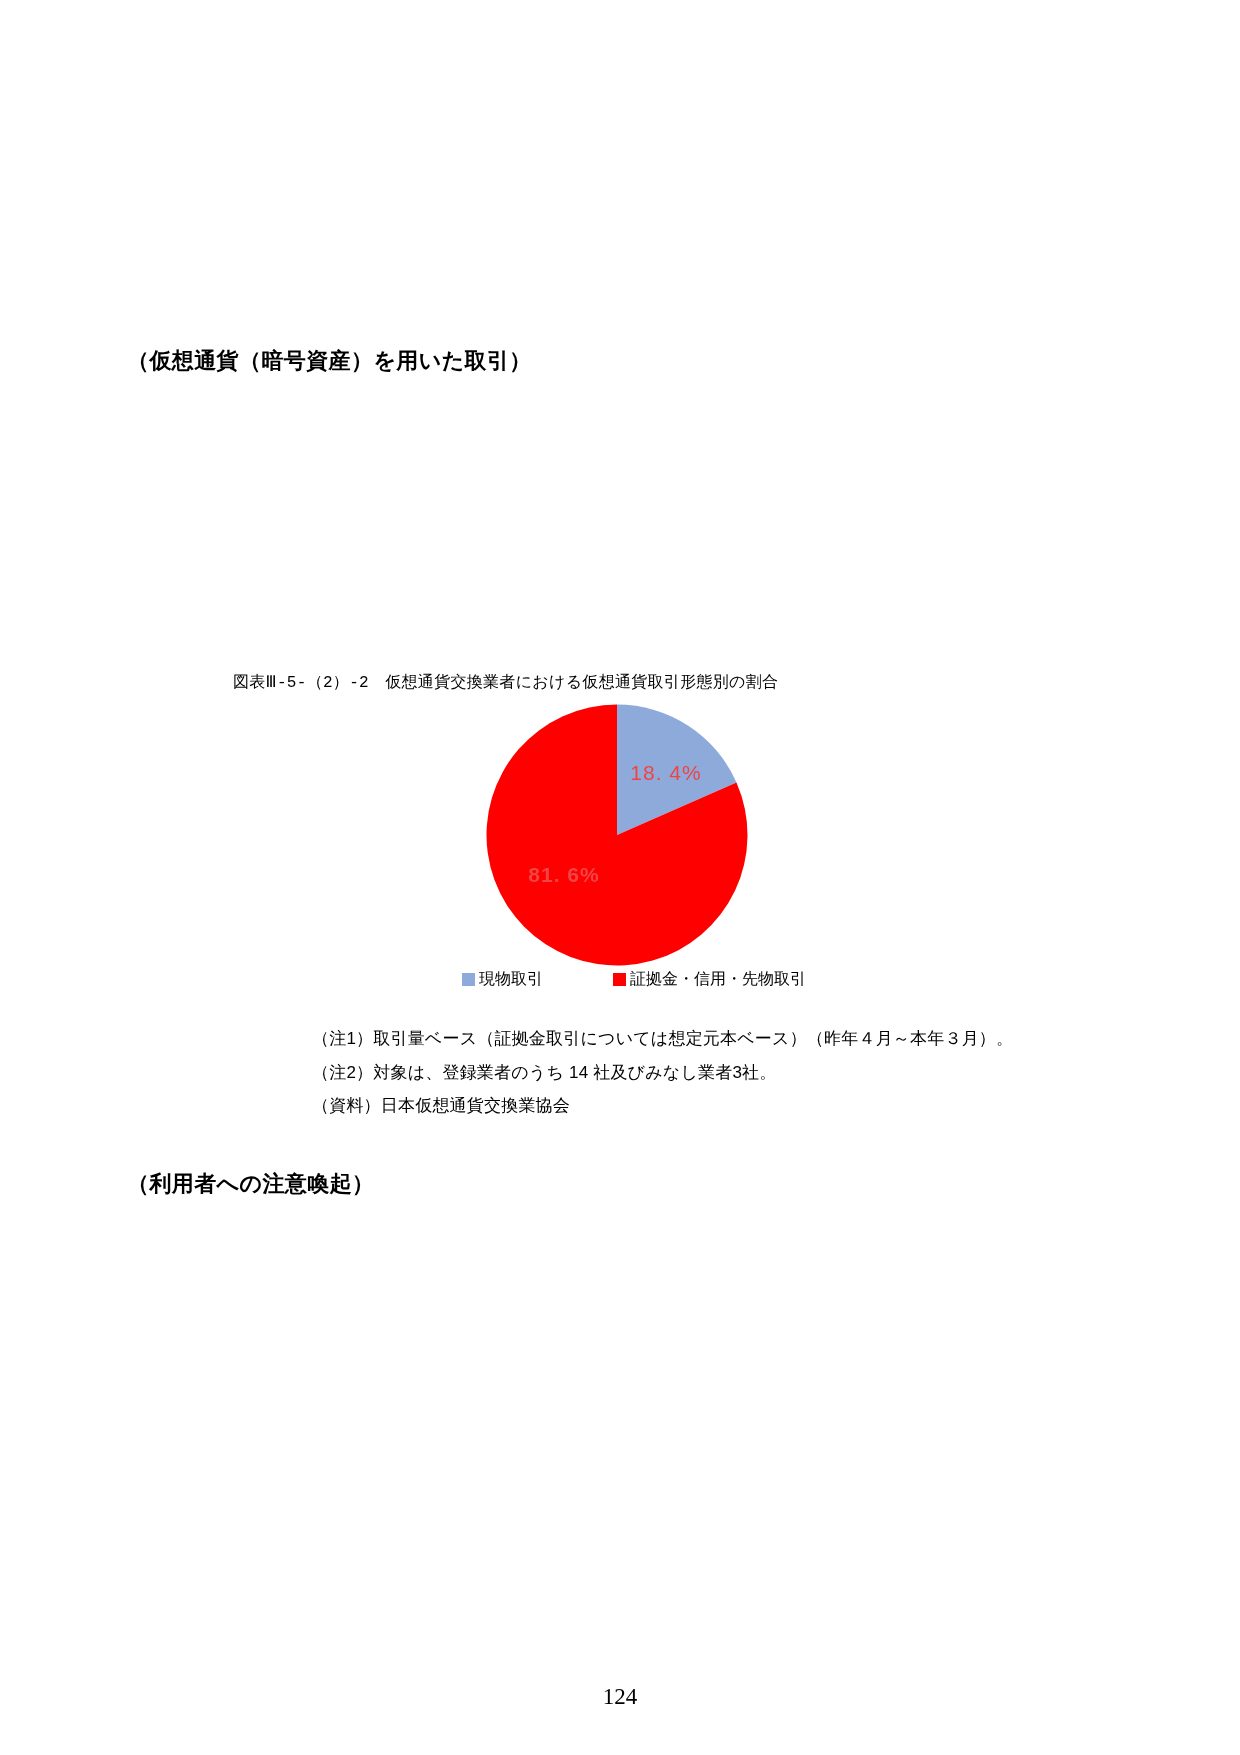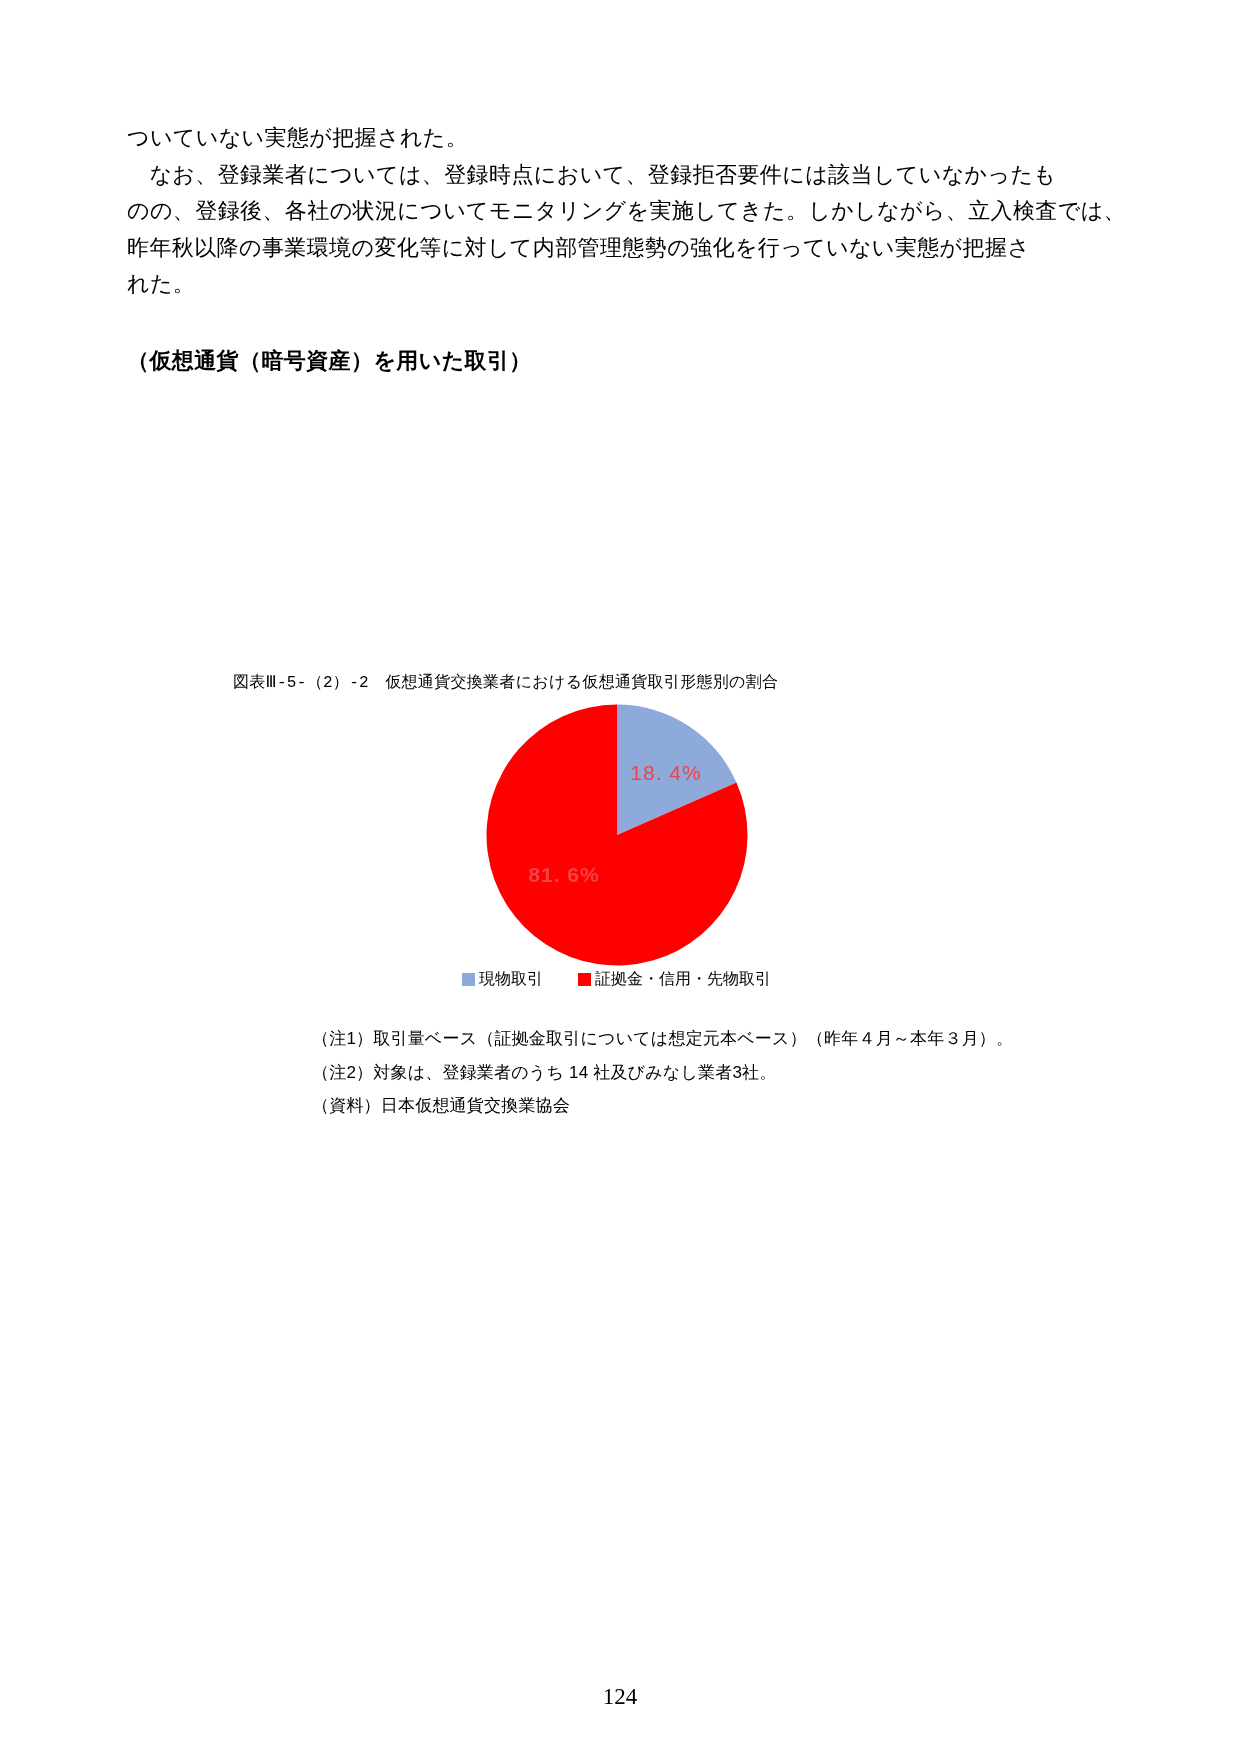--- a/index.html
+++ b/index.html
@@ -17,44 +17,39 @@
   .figure-title {
     position:absolute; left:233px; top:668px; width:900px;
     font-size:16px; line-height:30px; letter-spacing:0.3px;font-family:Liberation Mono, monospace;
   }
   .pie-wrap { position:absolute; left:481px; top:699px; width:272px; height:272px; }
   .pie-label {
     position:absolute; width:96px; height:26px; font-size:21px; line-height:26px;
     text-align:center; color:#ef4444; letter-spacing:1px;
   }
   .legend {
-    position:absolute; left:462px; top:967px; display:flex; gap:35px;
+    position:absolute; left:462px; top:967px; display:flex; gap:70px;
     font-size:16px; line-height:24px; align-items:center;
   }
   .legend-item { display:flex; align-items:center; }
   .swatch { display:inline-block; width:13px; height:13px; margin-right:4px; flex:0 0 auto; }
   .notes {
     position:absolute; left:312px; top:1022px; width:760px;
     font-size:17px; line-height:33.5px; white-space:pre-line; letter-spacing:0.2px;
   }
   .page-number {
     position:absolute; left:0; top:1684px; width:100%; text-align:center;
     font-family:"Liberation Serif","DejaVu Serif",serif; font-size:23px;
   }
 </style>
 </head>
 <body>
 
 <div class="page">
 
-  <div class="body-text" style="top:120px">ついていない実態が把握された。
-　なお、登録業者については、登録時点において、登録拒否要件には該当していなかったも
-のの、登録後、各社の状況についてモニタリングを実施してきた。しかしながら、立入検査では、
-昨年秋以降の事業環境の変化等に対して内部管理態勢の強化を行っていない実態が把握さ
-れた。</div>
 
   <div class="body-text heading" style="top:343px">（仮想通貨（暗号資産）を用いた取引）</div>
 
 
   <div>
     <div class="figure-title">図表Ⅲ-5-（2）-2　仮想通貨交換業者における仮想通貨取引形態別の割合</div>
 
     <div class="pie-wrap">
       <svg width="272" height="272" viewBox="0 0 272 272">
           <path d="M 136 136 L 136.00 5.50 A 130.5 130.5 0 0 1 255.44 83.42 Z" fill="#8EAADB"></path>
@@ -75,16 +70,17 @@
         <span class="swatch" style="background: rgb(255, 0, 0);"></span>
         <span>証拠金・信用・先物取引</span>
       </div>
     </div>
 
     <div class="notes">（注1）取引量ベース（証拠金取引については想定元本ベース）（昨年４月～本年３月）。
 （注2）対象は、登録業者のうち 14 社及びみなし業者3社。
 （資料）日本仮想通貨交換業協会</div>
   </div>
 
+  <div class="body-text heading" style="top:1166px">（利用者への注意喚起）</div>
 
 
   <div class="page-number">124</div>
 </div>
 
 </body></html>

